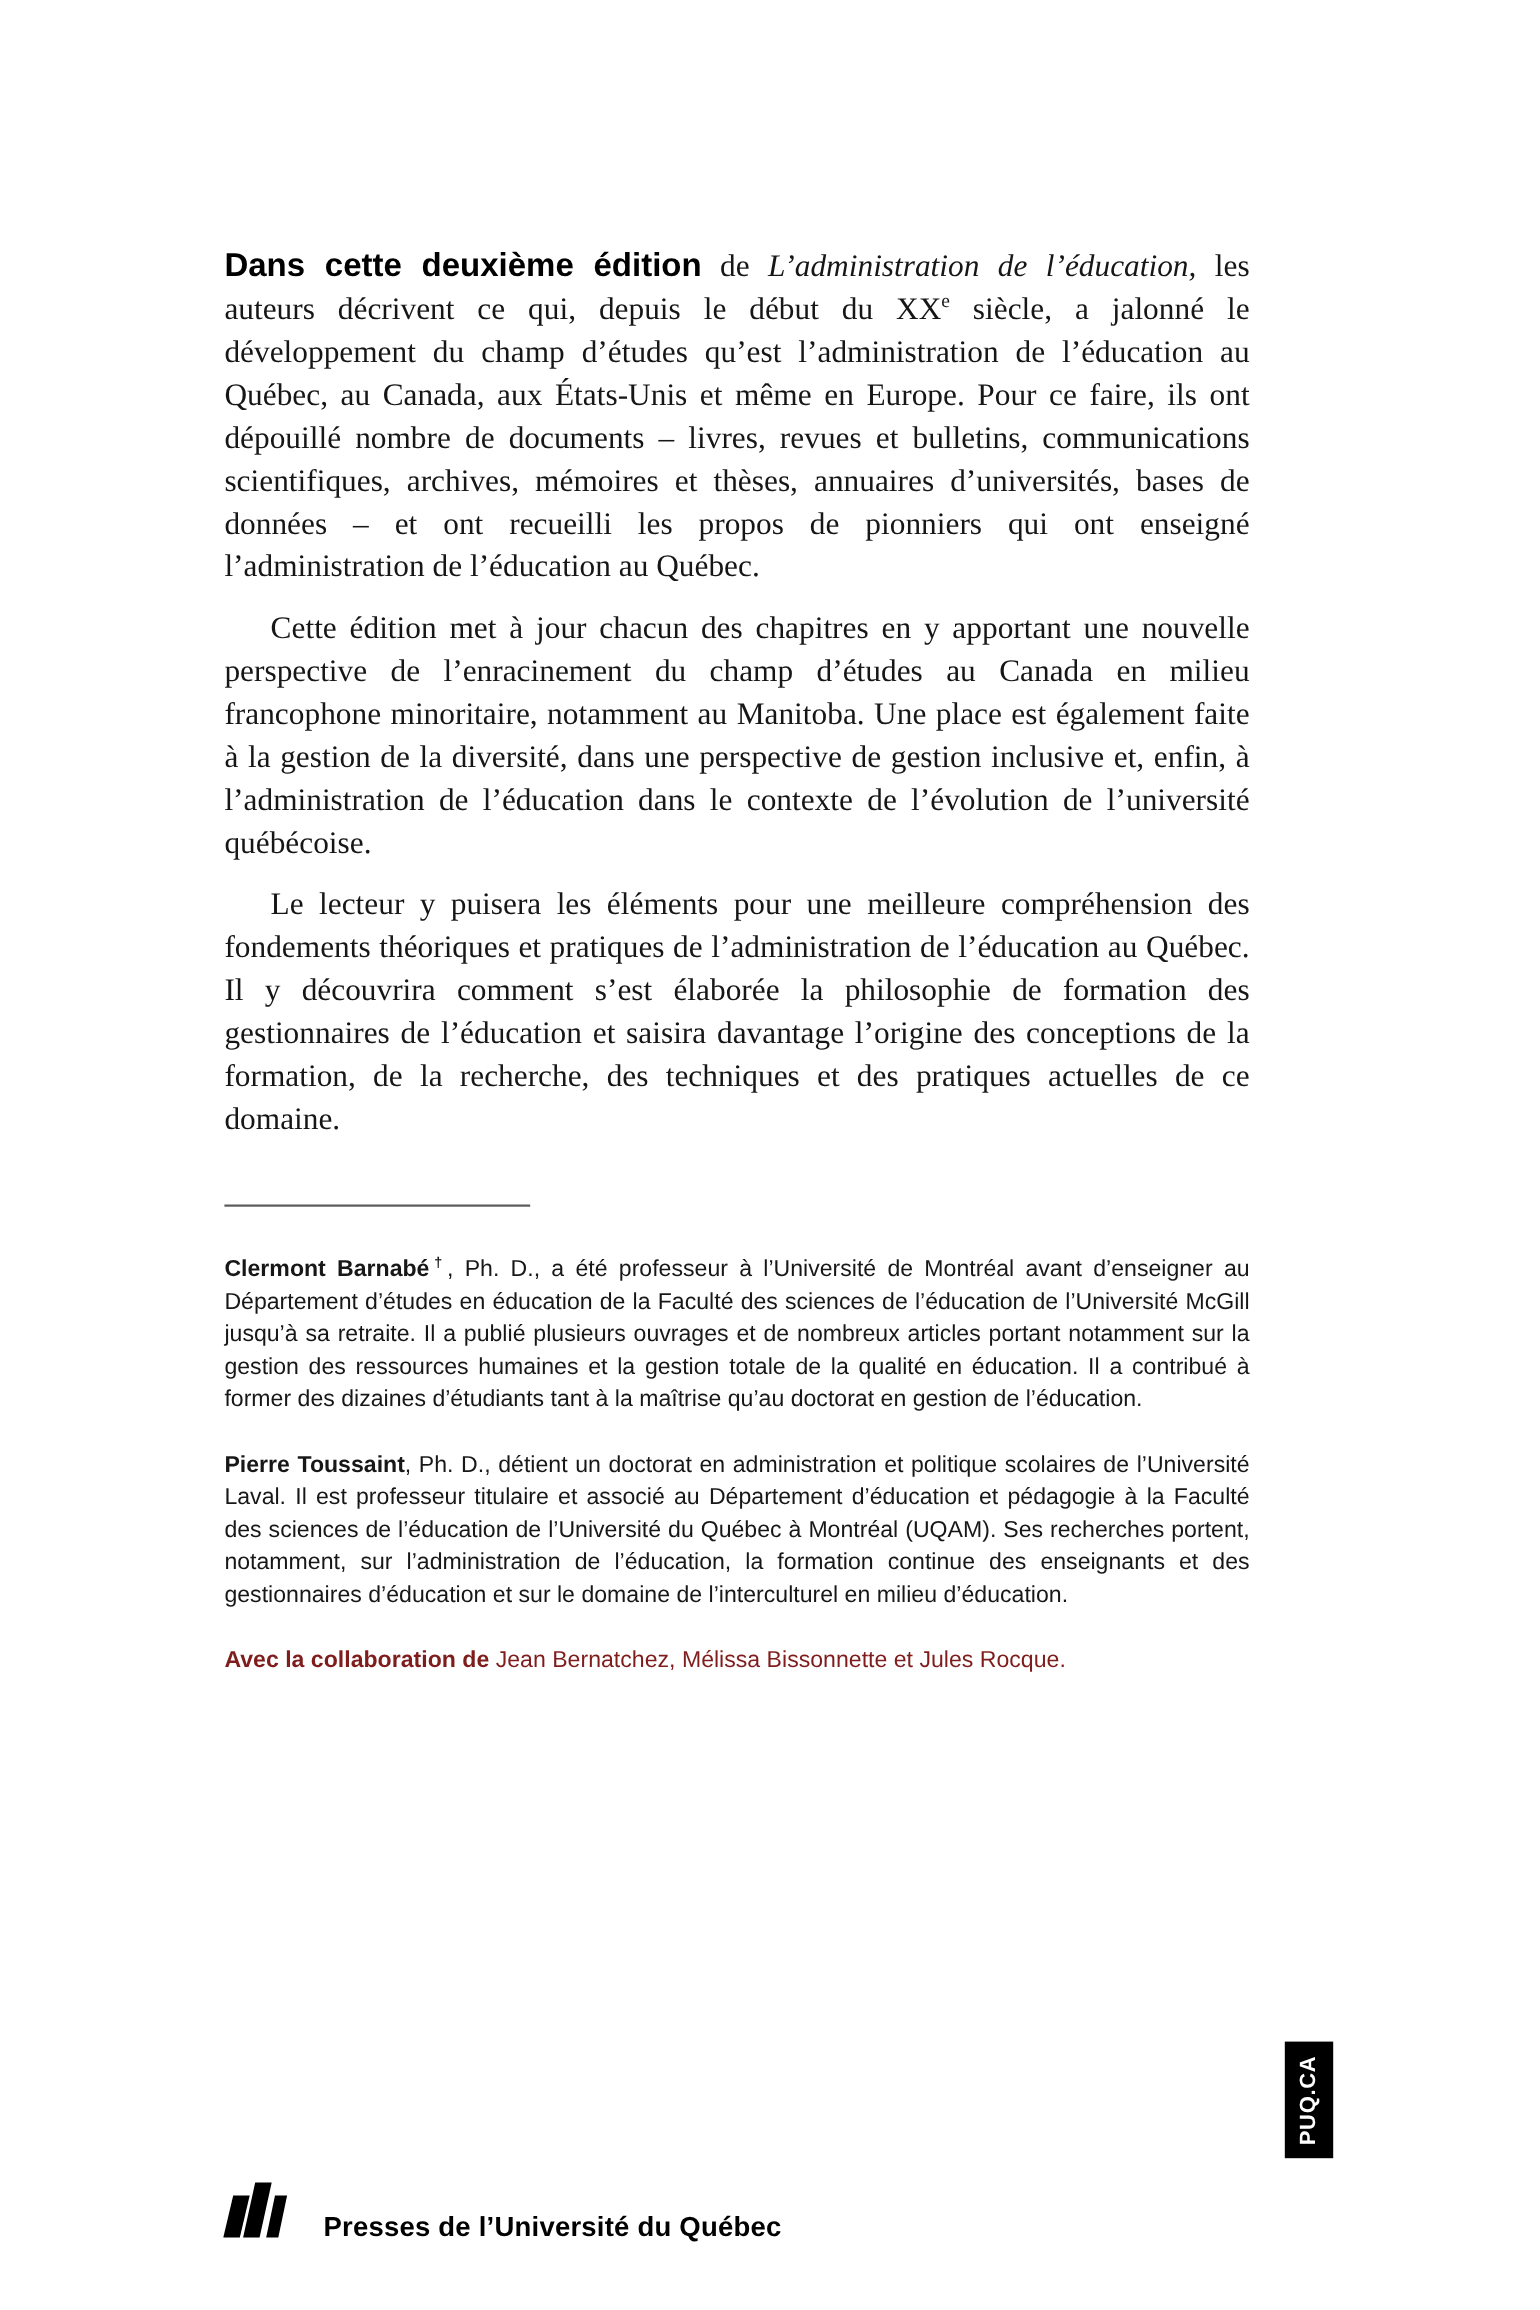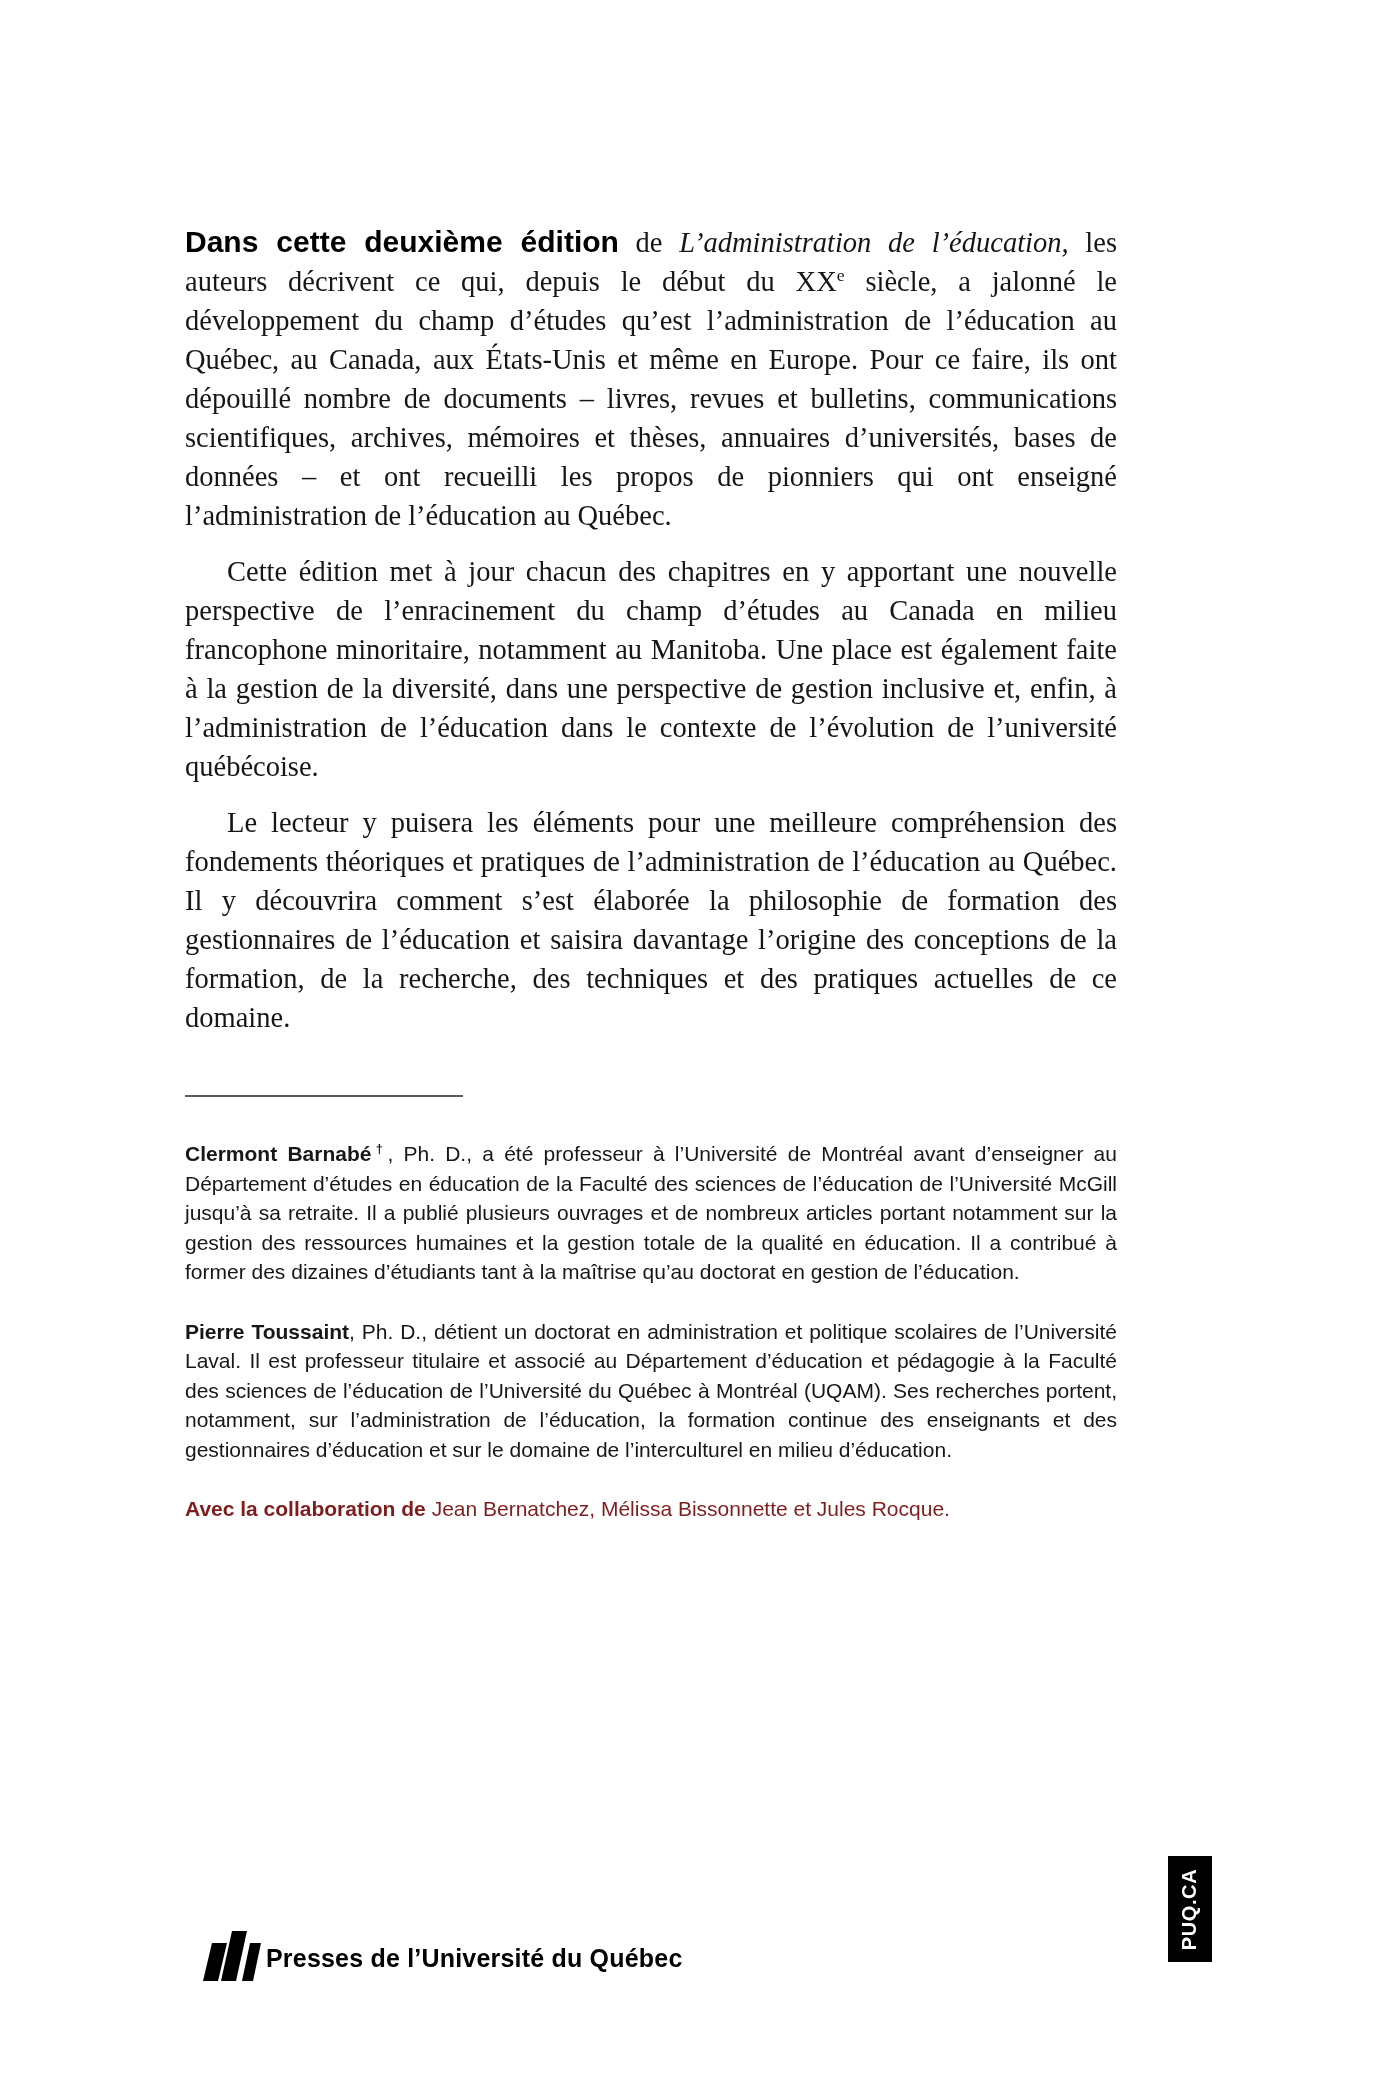--- a/index.html
+++ b/index.html
@@ -7,21 +7,21 @@
     width: 1400px;
     height: 2100px;
     position: relative;
     background: #ffffff;
     font-family: "Liberation Serif", serif;
     color: #141414;
     overflow: hidden;
   }
   .content {
     position: absolute;
-    left: 185px;
+    left: 204px;
     top: 222px;
     width: 932px;
   }
   p.main {
     font-size: 28.5px;
     line-height: 39px;
     text-align: justify;
     margin: 0 0 17px 0;
     color: #161616;
   }
@@ -58,25 +58,25 @@
   .collab {
     font-family: "Liberation Sans", sans-serif;
     font-size: 21px;
     line-height: 29.5px;
     color: #7f1d1d;
     margin-top: 30px;
   }
   .footer {
     position: absolute;
     left: 200px;
-    top: 1926px;
+    top: 1976px;
     height: 64px;
     display: flex;
-    align-items: center;
-    gap: 2px;
+    align-items: flex-end;
+    gap: 30px;
   }
   .publisher {
     font-family: "Liberation Sans", sans-serif;
     font-weight: 700;
     font-size: 25px;
     color: #000;
     letter-spacing: 0.2px;
   }
   .puq-box {
     position: absolute;

